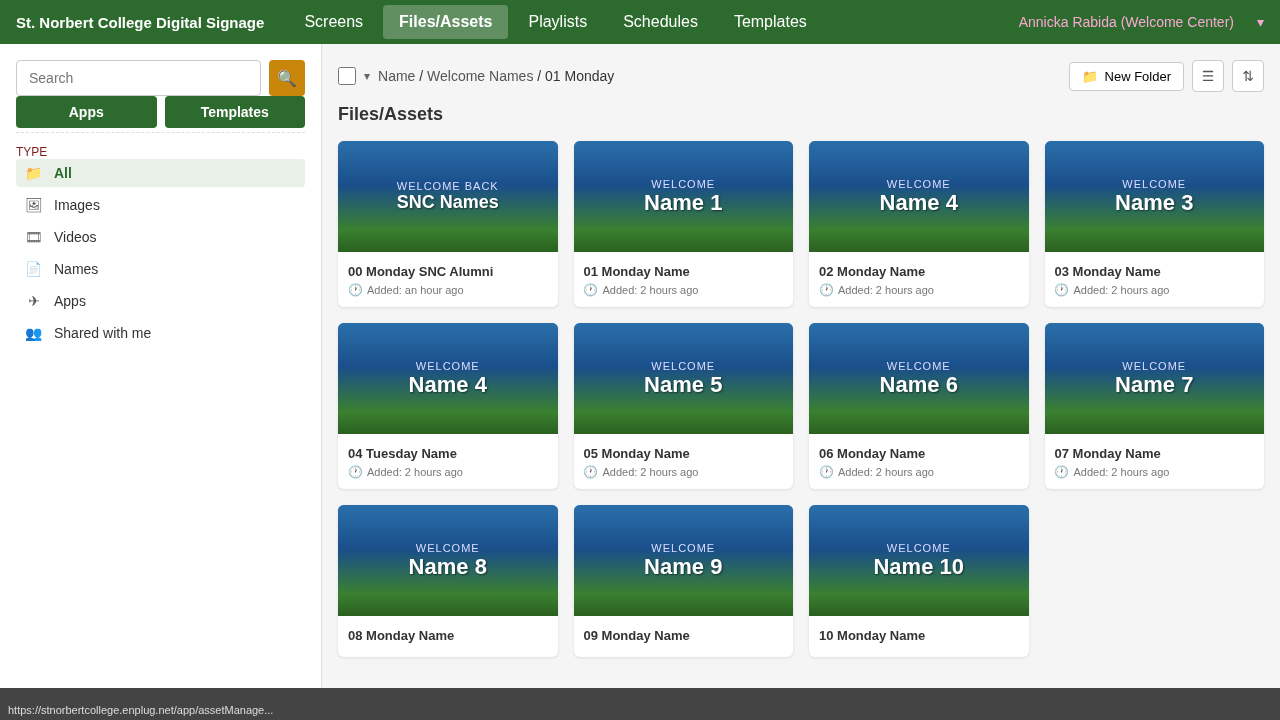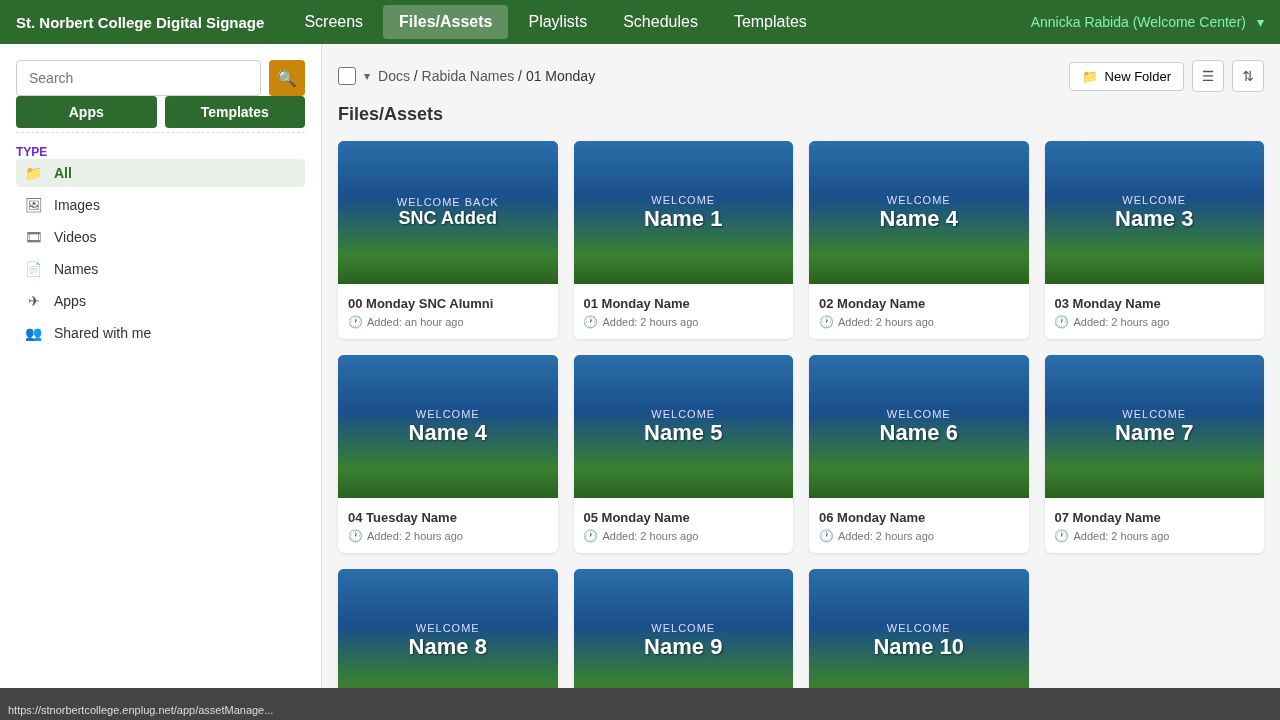--- a/index.html
+++ b/index.html
@@ -29,26 +29,26 @@
     .topnav-link {
       color: white;
       padding: 8px 16px;
       border-radius: 4px;
       cursor: pointer;
       font-size: 16px;
       text-decoration: none;
     }
     .topnav-link.active { background: rgba(255,255,255,0.25); font-weight: bold; }
     .topnav-user {
-      color: #86efac;
+      color: #f9a8d4;
       font-size: 14px;
       cursor: pointer;
       display: flex;
       align-items: center;
-      gap: 11px;
+      gap: 23px;
     }
 
     
     .layout {
       display: flex;
       height: calc(100vh - 44px);
     }
 
     
     .sidebar {
@@ -108,22 +108,22 @@
       border-radius: 4px;
       cursor: pointer;
       font-size: 14px;
       font-weight: bold;
     }
     .type-btn.apps { background: #2d6a2d; color: white; }
     .type-btn.templates { background: #2d6a2d; color: white; }
 
     .type-label {
       font-size: 12px;
-      font-weight: bold;
-      color: #6d28d9;
+      font-weight: normal;
+      color: #7f1d1d;
       text-transform: uppercase;
       margin-top: 8px;
     }
     .type-list {
       list-style: none;
       display: flex;
       flex-direction: column;
       gap: 4px;
     }
     .type-item {
@@ -233,21 +233,21 @@
     .file-card {
       background: white;
       border-radius: 6px;
       overflow: hidden;
       box-shadow: 0 1px 3px rgba(0,0,0,0.1);
       cursor: pointer;
     }
 
     .file-thumb {
       width: 100%;
-      height: 143px;
+      height: 111px;
       position: relative;
       overflow: hidden;
       background: #3a7dbf;
     }
 
     
     .thumb-inner {
       width: 100%;
       height: 100%;
       display: flex;
@@ -387,23 +387,23 @@
       </li>
     </ul>
   </aside>
 
   <main class="main-content">
 
     <div class="breadcrumb-bar">
       <input type="checkbox" class="breadcrumb-check" style="">
       <span class="chevron-down">▾</span>
       <nav class="breadcrumb">
-        <a>Docs</a>
+        <a>Name</a>
         <span> / </span>
-        <a>Rabida Names</a>
+        <a>Welcome Names</a>
         <span> / </span>
         <span>01 Monday</span>
       </nav>
       <div class="breadcrumb-actions">
         <button class="new-folder-btn">
           <span>📁</span>
           <span>New Folder</span>
         </button>
         <button class="view-btn">
           <span>☰</span>
@@ -416,21 +416,21 @@
 
     <div class="section-heading">Files/Assets</div>
 
     <div class="files-grid" id="files-grid">
     <div class="file-card">
       <div class="file-thumb">
         <div class="thumb-inner alumni">
           <div class="thumb-bg"></div>
           <div class="thumb-text">
             <div class="thumb-welcome">Welcome Back</div>
-            <div class="thumb-name">SNC Added</div>
+            <div class="thumb-name">SNC Names</div>
           </div>
         </div>
       </div>
       <div class="file-info">
         <div class="file-title">00 Monday SNC Alumni</div>
         <div class="file-meta">
           <span class="meta-icon">🕐</span>
           <span>Added: an hour ago</span>
         </div>
       </div>

